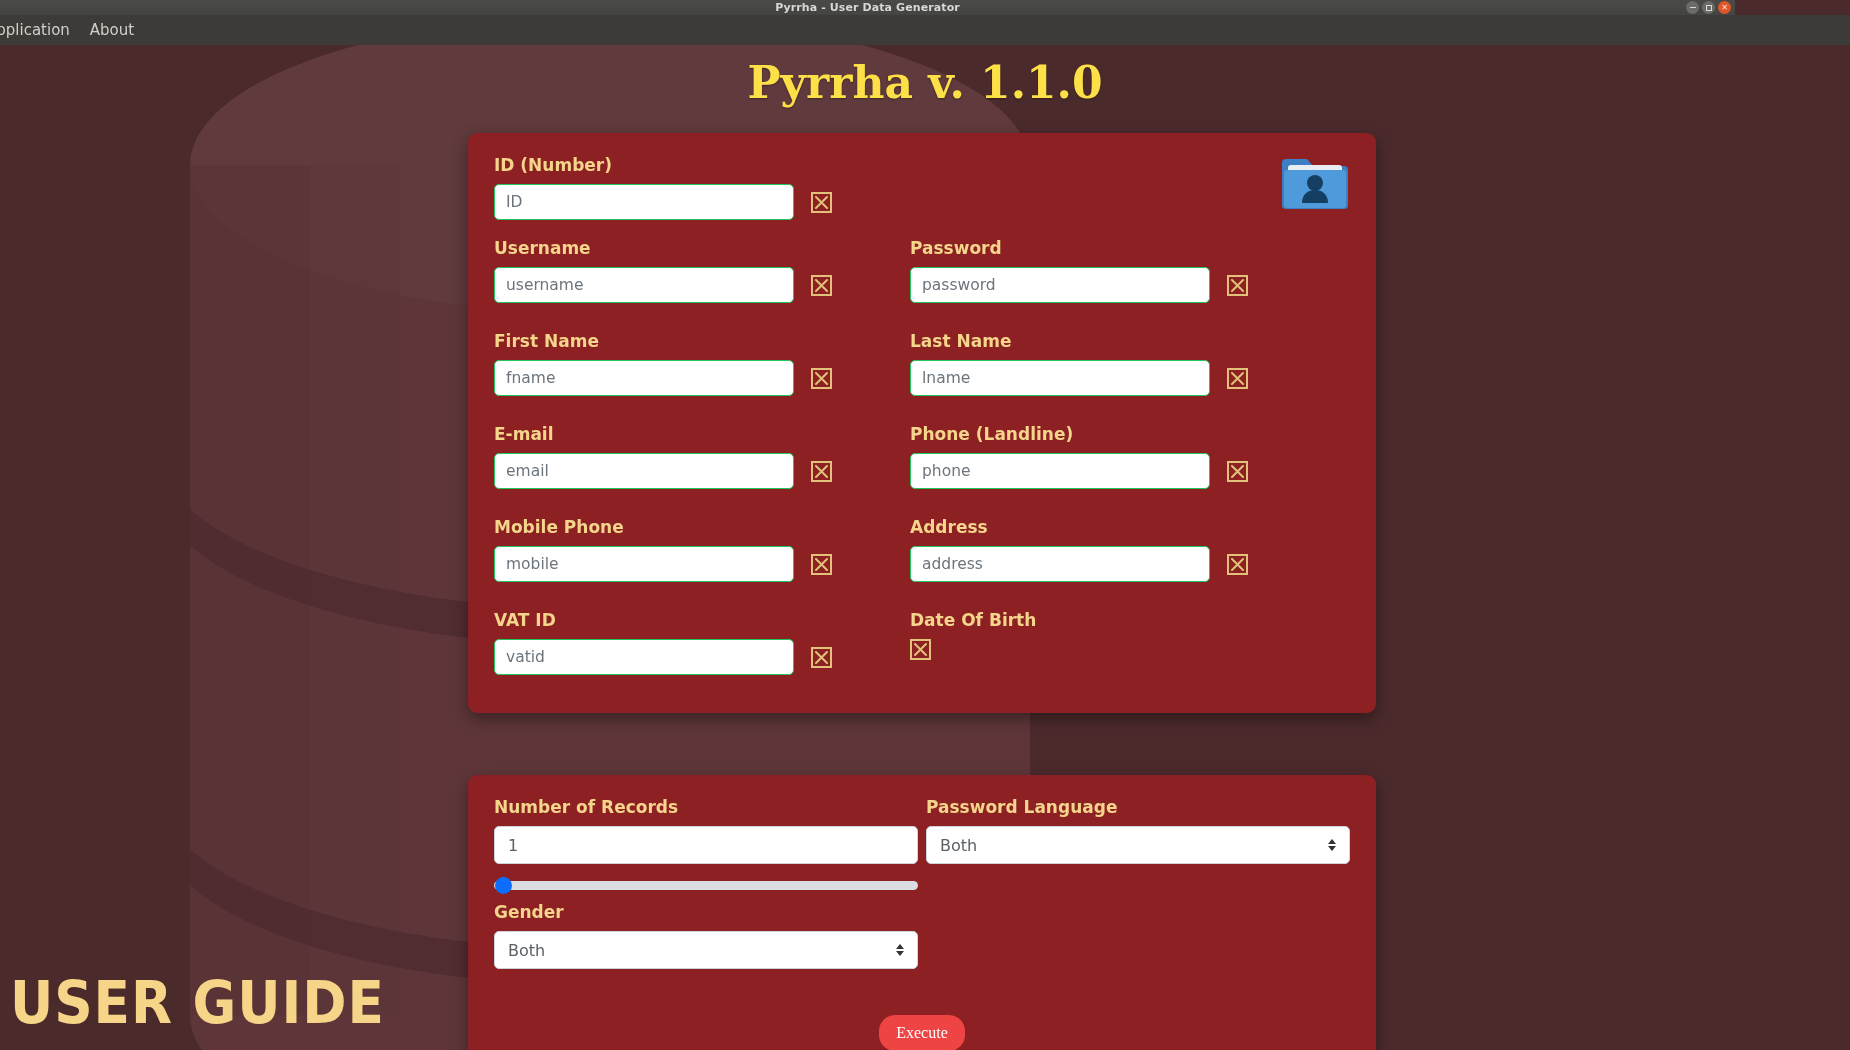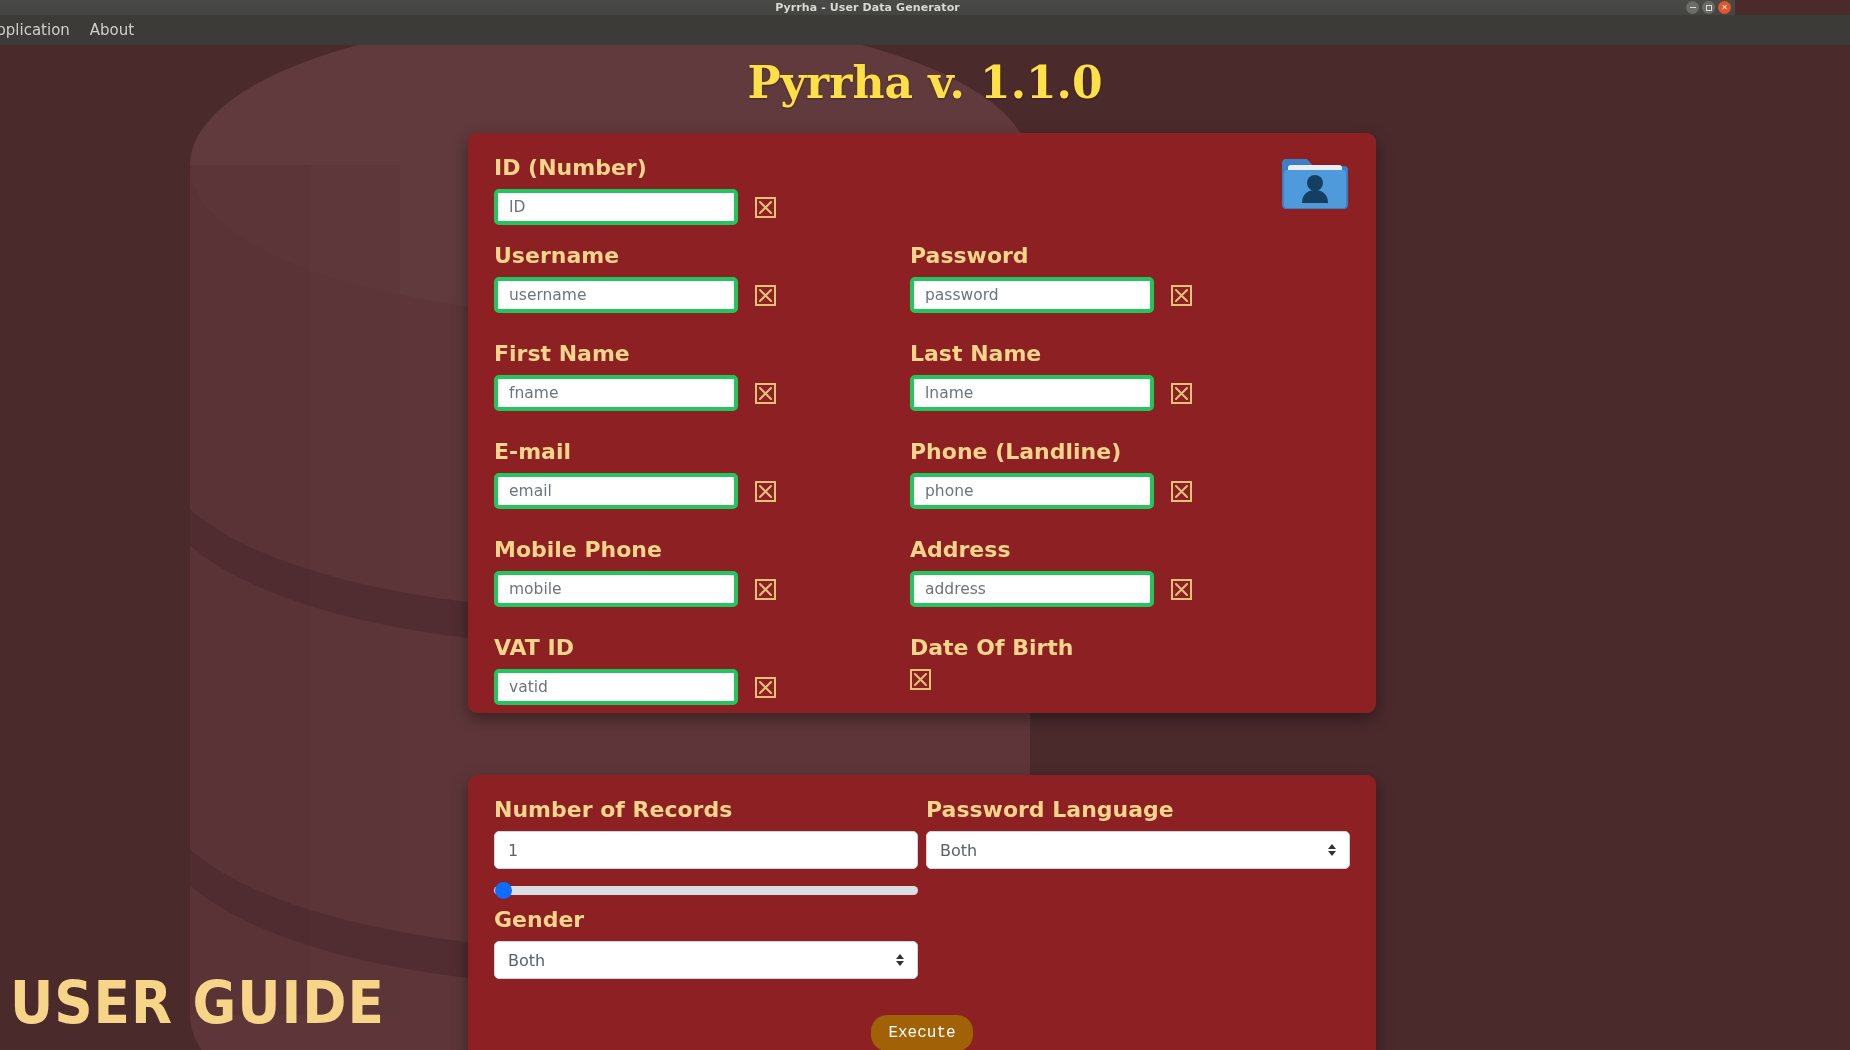--- a/index.html
+++ b/index.html
@@ -141,40 +141,40 @@
   #folder-icon {
     position: absolute;
     right: 26px;
     top: 20px;
     width: 70px;
     height: 56px;
   }
 
   .field-label {
     color: #f4d58b;
-    font-size: 22px;
+    font-size: 17px;
     font-weight: bold;
     margin-bottom: 9px;
     font-family: "DejaVu Sans", sans-serif;
     white-space: nowrap;
   }
 
   .input-row {
     display: flex;
     align-items: center;
     gap: 17px;
   }
 
   .text-input {
-    width: 244px;
+    width: 300px;
     height: 36px;
     background: #ffffff;
-    border: 4px solid #22c55e;
+    border: 1px solid #22c55e;
     border-radius: 5px;
-    padding: 0 11px;
+    padding: 16px 11px;
     font-size: 15.5px;
     color: #5a6268;
     font-family: "DejaVu Sans", sans-serif;
     outline: none;
   }
   .text-input::placeholder { color: #6c757d; opacity: 1; }
 
   .clear-icon {
     width: 21px;
     height: 21px;
@@ -280,27 +280,27 @@
 
   
   #execute-wrap {
     position: absolute;
     left: 0; right: 0;
     bottom: 16px;
     display: flex;
     justify-content: center;
   }
   #execute-button {
-    background: #a16207;
+    background: #ef4444;
     color: #ffffff;
     border: none;
     border-radius: 16px;
     font-size: 16px;
     padding: 9px 17px;
-    font-family: Liberation Mono, monospace;
+    font-family: Liberation Serif, serif;
     cursor: pointer;
   }
 
   
   #user-guide {
     position: absolute;
     left: 10px;
     bottom: 18px;
     font-family: "DejaVu Sans", sans-serif;
     font-weight: bold;

